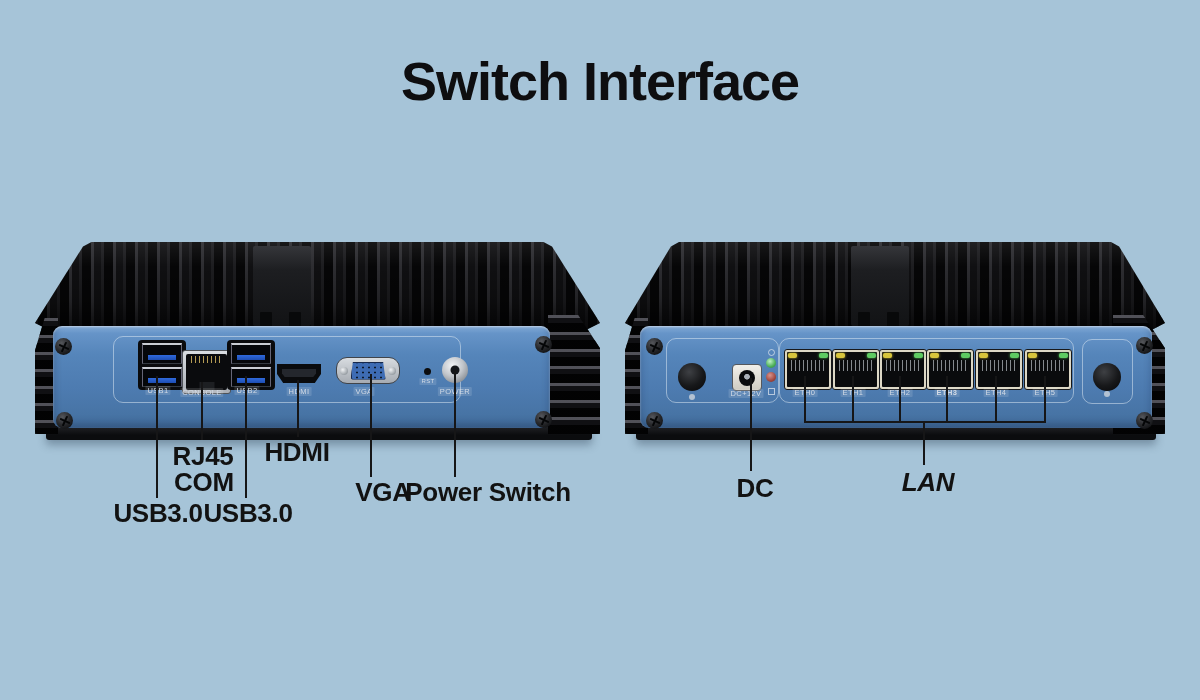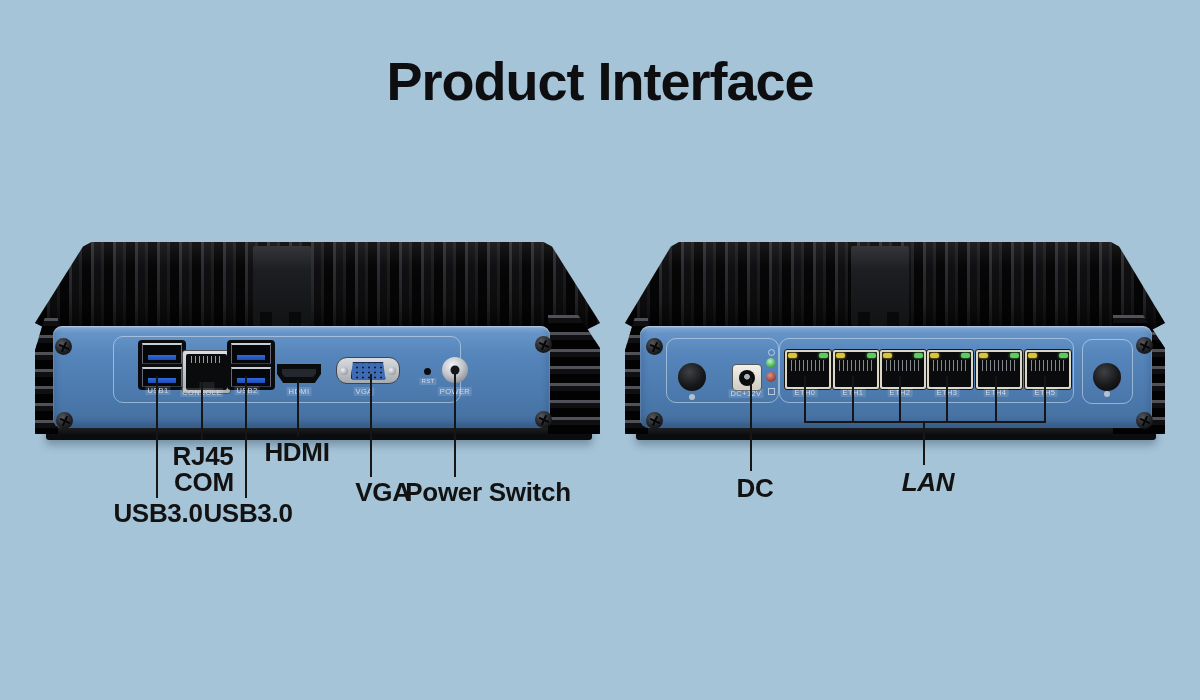--- a/index.html
+++ b/index.html
@@ -107,21 +107,21 @@
   .ledy{position:absolute;top:1px;left:1px;width:9px;height:5px;border-radius:2px;
         background:#d8c53c;box-shadow:0 0 3px rgba(216,197,60,.9);}
   .ledg2{position:absolute;top:1px;right:1px;width:9px;height:5px;border-radius:2px;
         background:#5ecb62;box-shadow:0 0 3px rgba(94,203,98,.9);}
 </style>
 </head>
 <body>
 
 <div class="stage">
 
-  <h1 class="title">Product Interface</h1>
+  <h1 class="title">Switch Interface</h1>
 
   <div class="grp">
 
     <div class="abs fins" style="left:35px;top:242px;width:565px;height:88px;"></div>
     <div class="abs block" style="left:253px;top:246px;width:58px;height:80px;"></div>
     <div class="abs foot" style="left:260px;top:312px;width:12px;height:15px;"></div>
     <div class="abs foot" style="left:289px;top:312px;width:12px;height:15px;"></div>
 
     <div class="abs base" style="left:46px;top:424px;width:546px;height:16px;"></div>
     <div class="abs sidecol l" style="left:35px;top:318px;width:23px;height:116px;"></div>
@@ -247,21 +247,21 @@
       <div class="ethin">
         <span class="ledy"></span>
         <span class="ledg2"></span>
       </div>
     </div>
 
     <span class="silk" style="left:746px;top:389px;">DC+12V</span>
     <span class="silk" style="left:805px;top:388px;">ETH0</span>
     <span class="silk" style="left:853px;top:388px;">ETH1</span>
     <span class="silk" style="left:900px;top:388px;">ETH2</span>
-    <span class="silk" style="left:947px;top:388px;">ETH3</span>
+    <span class="silk" style="left:947px;top:388px;font-weight:bold;">ETH3</span>
     <span class="silk" style="left:996px;top:388px;">ETH4</span>
     <span class="silk" style="left:1045px;top:388px;">ETH5</span>
 
     <div class="cline" style="left:750px;top:378px;height:93px;"></div>
     <div class="cline" style="left:804px;top:376px;height:47px;"></div>
     <div class="cline" style="left:852px;top:376px;height:47px;"></div>
     <div class="cline" style="left:899px;top:376px;height:47px;"></div>
     <div class="cline" style="left:946px;top:376px;height:47px;"></div>
     <div class="cline" style="left:995px;top:376px;height:47px;"></div>
     <div class="cline" style="left:1044px;top:376px;height:47px;"></div>

